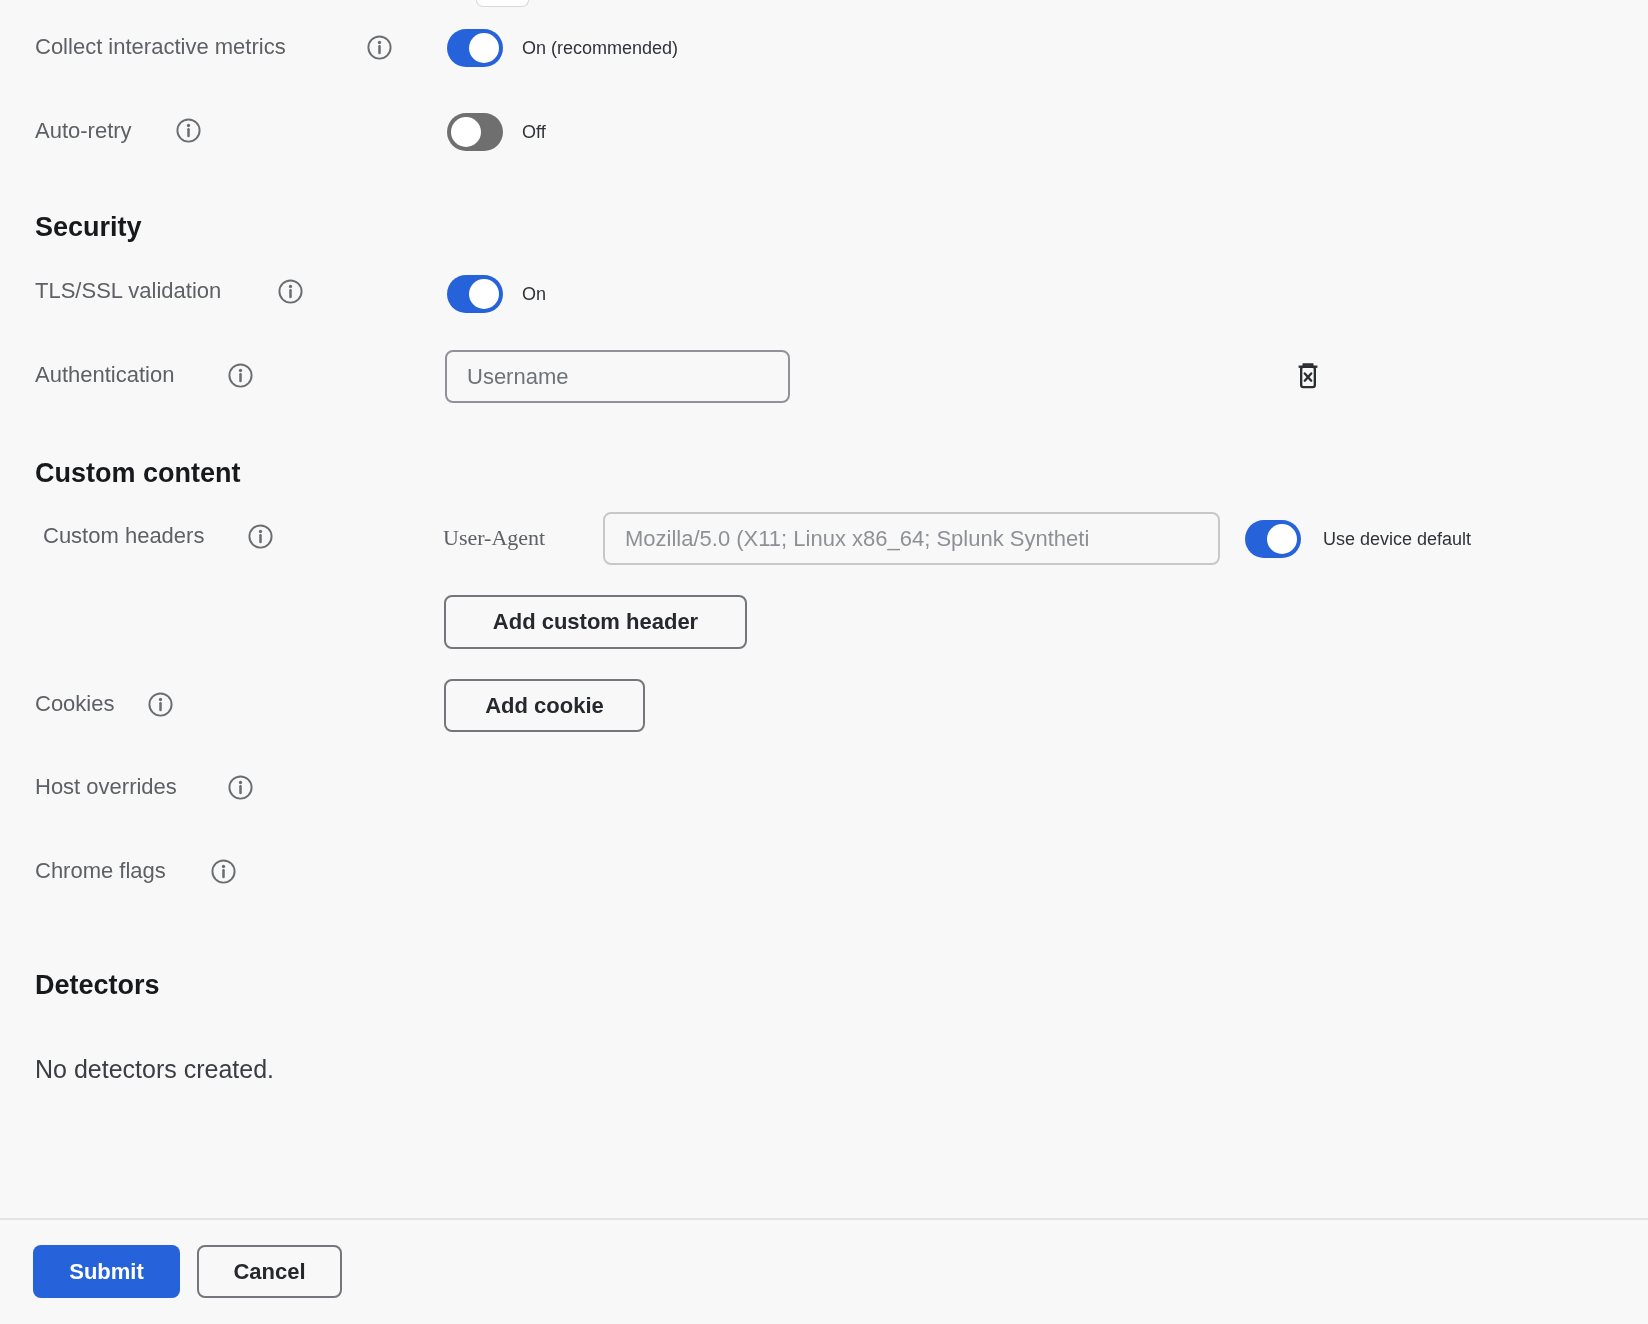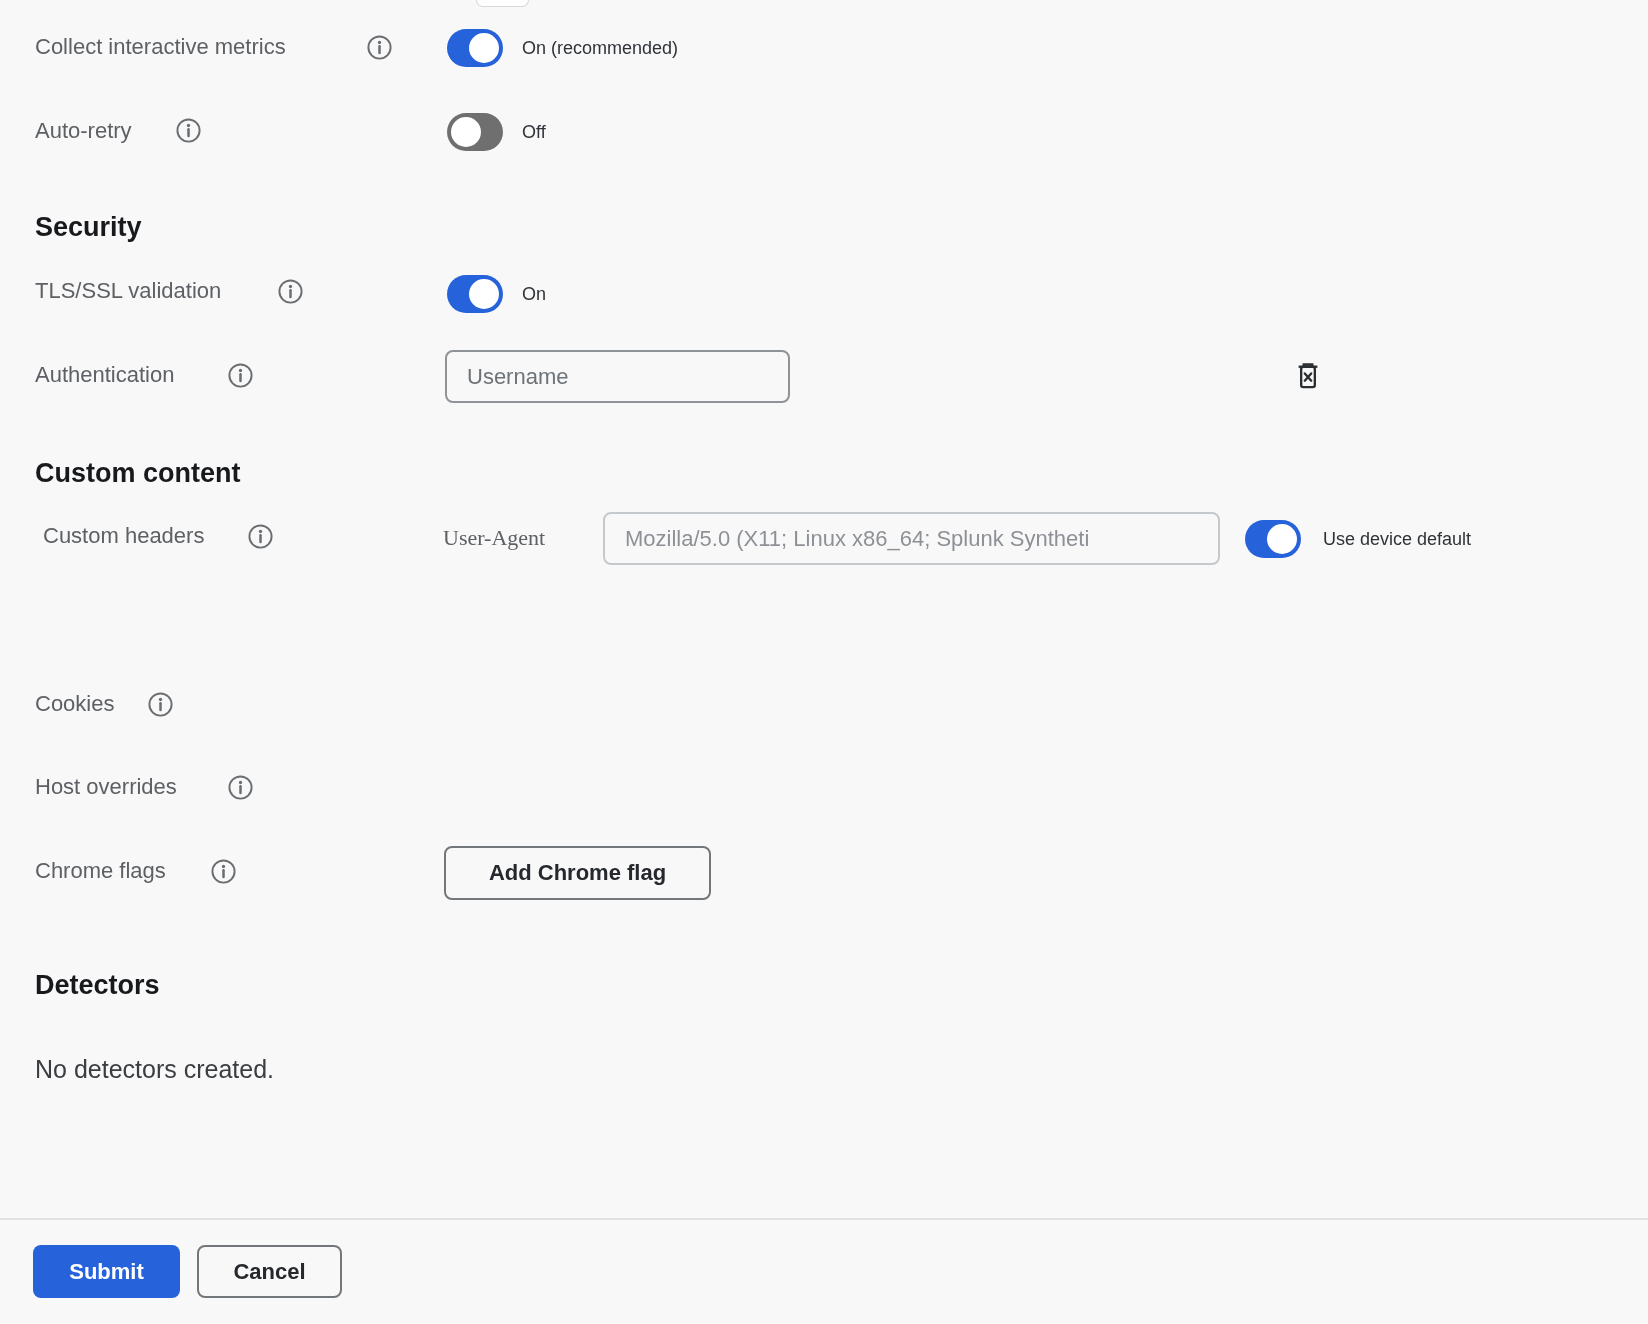--- a/index.html
+++ b/index.html
@@ -117,48 +117,49 @@
       <circle cx="14" cy="8.8" r="1.7" fill="#6a6e72"></circle>
       <path d="M14 12.6 V19.8" stroke="#6a6e72" stroke-width="2.6" stroke-linecap="round"></path>
     </svg>
   </span>
   <div class="label" style="left:443px;top:524px;font-family:Liberation Serif, serif;">User-Agent</div>
   <input class="text-input disabled-look" style="left: 603px; top: 512px; width: 617px; height: 53px;" disabled="" placeholder="Mozilla/5.0 (X11; Linux x86_64; Splunk Syntheti">
   <div class="toggle on" style="left:1245px;top:520px;">
     <div class="knob"></div>
   </div>
   <div class="state-text" style="left:1323px;top:525px;">Use device default</div>
+  <button class="btn" style="left:444px;top:595px;width:303px;height:54px;">Add custom header</button>
 
   <div class="label" style="left:35px;top:690px;">Cookies</div>
   <span class="info-icon" style="left:147px;top:691px;">
     <svg width="27" height="27" viewBox="0 0 28 28" fill="none">
       <circle cx="14" cy="14" r="11.5" stroke="#6a6e72" stroke-width="2"></circle>
       <circle cx="14" cy="8.8" r="1.7" fill="#6a6e72"></circle>
       <path d="M14 12.6 V19.8" stroke="#6a6e72" stroke-width="2.6" stroke-linecap="round"></path>
     </svg>
   </span>
+  <button class="btn" style="left:444px;top:679px;width:201px;height:53px;">Add cookie</button>
 
   <div class="label" style="left:35px;top:773px;">Host overrides</div>
   <span class="info-icon" style="left:227px;top:774px;">
     <svg width="27" height="27" viewBox="0 0 28 28" fill="none">
       <circle cx="14" cy="14" r="11.5" stroke="#6a6e72" stroke-width="2"></circle>
       <circle cx="14" cy="8.8" r="1.7" fill="#6a6e72"></circle>
       <path d="M14 12.6 V19.8" stroke="#6a6e72" stroke-width="2.6" stroke-linecap="round"></path>
     </svg>
   </span>
 
   <div class="label" style="left:35px;top:857px;">Chrome flags</div>
   <span class="info-icon" style="left:210px;top:858px;">
     <svg width="27" height="27" viewBox="0 0 28 28" fill="none">
       <circle cx="14" cy="14" r="11.5" stroke="#6a6e72" stroke-width="2"></circle>
       <circle cx="14" cy="8.8" r="1.7" fill="#6a6e72"></circle>
       <path d="M14 12.6 V19.8" stroke="#6a6e72" stroke-width="2.6" stroke-linecap="round"></path>
     </svg>
   </span>
-  <button class="btn" style="left:444px;top:846px;width:267px;height:54px;">Add Chrome flag</button>
 
   <div class="heading" style="left:35px;top:968px;">Detectors</div>
   <div class="empty-text" style="left:35px;top:1055px;">No detectors created.</div>
 
   <div class="divider" style="top:1218px;"></div>
   <button class="btn btn-primary" style="left:33px;top:1245px;width:147px;height:53px;">Submit</button>
   <button class="btn" style="left:197px;top:1245px;width:145px;height:53px;">Cancel</button>
 
 </div>
 

